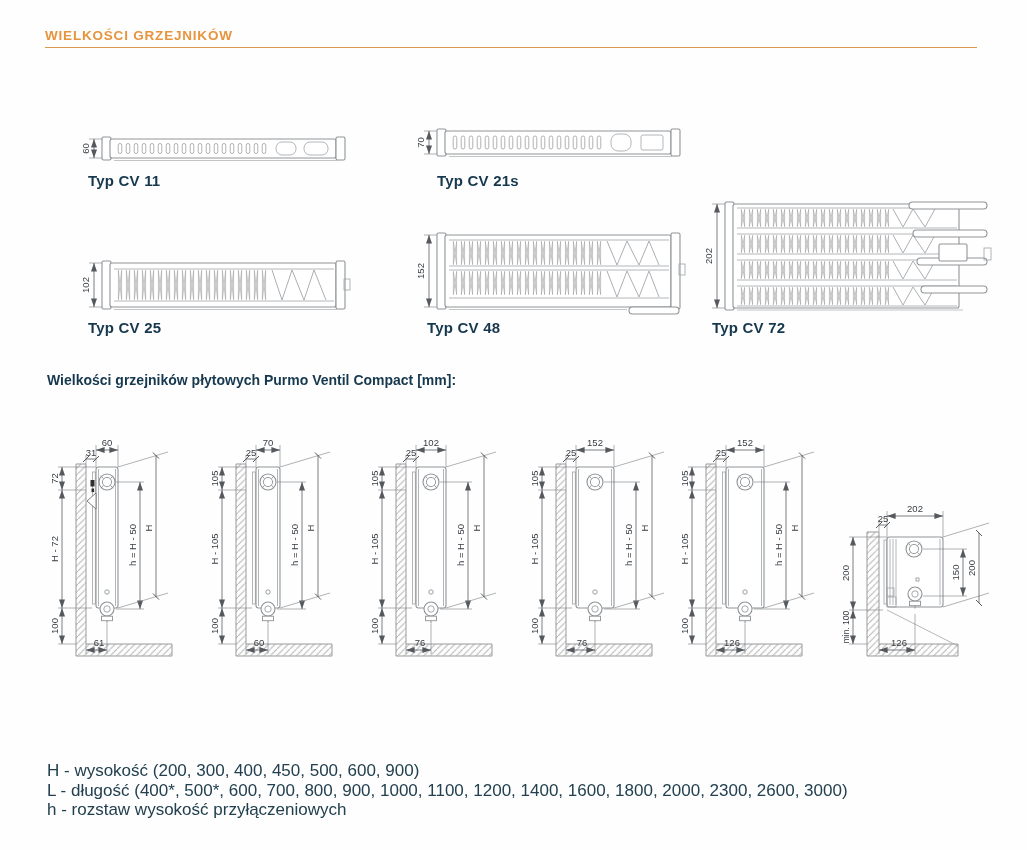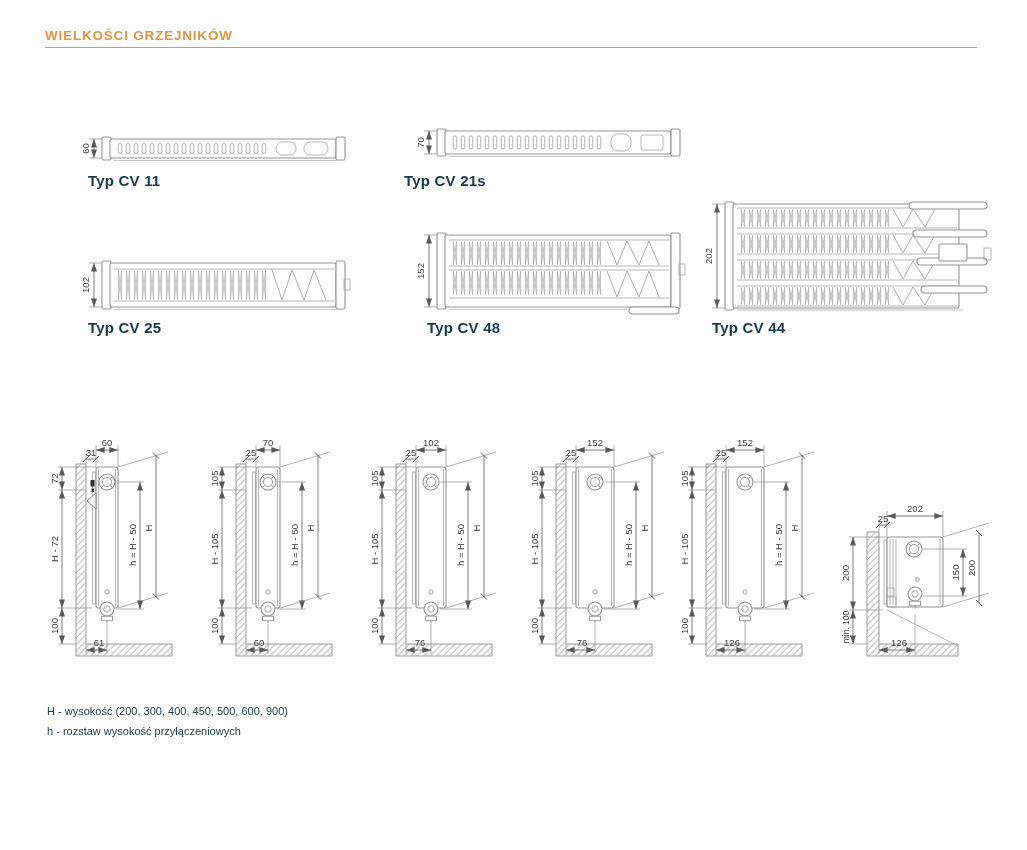--- a/index.html
+++ b/index.html
@@ -15,21 +15,21 @@
     position:absolute; left:45px; top:47px; width:932px; height:0;
     border-top:1.6px solid #D99A4F;
   }
   .tv-label {
     position:absolute; color:#16384E; font-weight:bold; font-size:15px; letter-spacing:.2px;text-align:center;
   }
   .sec-title {
     position:absolute; left:47px; top:372px; color:#16384E; font-weight:bold; font-size:14px;
   }
   .legend {
-    position:absolute; left:47px; top:702px; color:#22404F; font-size:11px; line-height:19.5px;
+    position:absolute; left:47px; top:761px; color:#22404F; font-size:17px; line-height:19.5px;
   }
   .abs { position:absolute; }
   svg { overflow:visible; }
   svg text { font-family:"Liberation Sans", sans-serif; fill:#373D43; font-size:9.5px; }
   svg text.sm { font-size:8.5px; }
   .body-ln { stroke:#909498; stroke-width:1.1; fill:#ffffff; }
   .thin-ln { stroke:#9FA3A7; stroke-width:0.8; fill:none; }
   .dim-ln  { stroke:#5A5E62; stroke-width:0.8; fill:none; }
   .ext-ln  { stroke:#7A7E82; stroke-width:0.6; fill:none; }
   .zig     { stroke:#A2A6AA; stroke-width:0.9; fill:none; }
@@ -110,21 +110,21 @@
     <g>
       <rect class="body-ln" x="22" y="5" width="9" height="27" rx="1.5"></rect>
       <rect class="body-ln" x="30" y="7" width="226" height="23" rx="2"></rect>
       <rect x="36" y="10" width="152" height="17" fill="url(#slots-b)" stroke="none"></rect>
       <rect class="thin-ln" x="196" y="10" width="20" height="17" rx="7"></rect>
       <rect class="thin-ln" x="226" y="11" width="22" height="15" rx="2"></rect>
       <rect class="body-ln" x="256" y="5" width="9" height="27" rx="1.5"></rect>
       <path class="shadow" d="M34,32.5 H262"></path>
     </g>
   </svg>
-  <div class="tv-label" style="left:404px; top:172px">Typ CV 21s</div>
+  <div class="tv-label" style="left:437px; top:172px">Typ CV 21s</div>
 
   <svg class="abs" style="left:80px; top:256px" width="270" height="62" viewBox="0 0 270 62">
     <g>
       <path class="ext-ln" d="M9,7 H22 M9,51 H22"></path>
       <path class="dim-ln" d="M14,7 V51" marker-start="url(#arr)" marker-end="url(#arr)"></path>
       <text x="9" y="29" transform="rotate(-90 9 29)" text-anchor="middle">102</text>
     </g>
     <g>
       <rect class="body-ln" x="22" y="5" width="9" height="48" rx="1.5"></rect>
       <rect class="body-ln" x="30" y="7" width="226" height="44" rx="2"></rect>
@@ -180,22 +180,23 @@
       <path class="zig" d="M190,91 L200,109 L210,91 L222,109 L232,91"></path>
       <rect class="body-ln" x="206" y="6" width="78" height="7" rx="3.5"></rect>
       <rect class="body-ln" x="210" y="34" width="74" height="7" rx="3.5"></rect>
       <rect class="body-ln" x="214" y="62" width="70" height="7" rx="3.5"></rect>
       <rect class="body-ln" x="218" y="90" width="66" height="7" rx="3.5"></rect>
       <rect class="body-ln" x="236" y="48" width="28" height="17" rx="1.5"></rect>
       <rect class="thin-ln" x="281" y="52" width="7" height="12"></rect>
       <path class="shadow" d="M34,114 H260"></path>
     </g>
   </svg>
-  <div class="tv-label" style="left:712px; top:319px">Typ CV 44</div>
-
+  <div class="tv-label" style="left:712px; top:319px">Typ CV 72</div>
+
+  <div class="sec-title">Wielkości grzejników płytowych Purmo Ventil Compact [mm]:</div>
 
   <svg class="abs" style="left:52px; top:428px" width="150" height="242" viewBox="0 0 150 242">
     <g>
       <path d="M24,36 L34,36 L34,216 L120,216 L120,228 L24,228 Z" fill="url(#hatch)" stroke="#9A9A9A" stroke-width="1"></path>
     </g>
     <g>
       <rect class="thin-ln" x="40.5" y="44" width="2.8" height="132" fill="#fff"></rect>
       <rect class="body-ln" x="44" y="39" width="22" height="141" rx="2.5"></rect>
       <path class="thin-ln" d="M46.5,41 V178 M63.5,41 V178"></path>
       <rect x="38.5" y="52" width="4" height="6.5" fill="#2F2F2F"></rect>
@@ -411,16 +412,17 @@
       <path class="dim-ln" d="M136,105 V175" marker-start="url(#slash)" marker-end="url(#slash)"></path>
       <text x="132" y="140" transform="rotate(-90 132 140)" text-anchor="middle">200</text>
       <path class="ext-ln" d="M72,186 V226 M36,216 V226"></path>
       <path class="dim-ln" d="M36,222 H72" marker-start="url(#arr)" marker-end="url(#arr)"></path>
       <text x="56" y="218" text-anchor="middle">126</text>
     </g>
   </svg>
 
   <div class="legend">
     <div>H - wysokość (200, 300, 400, 450, 500, 600, 900)</div>
+    <div>L - długość (400*, 500*, 600, 700, 800, 900, 1000, 1100, 1200, 1400, 1600, 1800, 2000, 2300, 2600, 3000)</div>
     <div>h - rozstaw wysokość przyłączeniowych</div>
   </div>
 
 </div>
 
 </body></html>

